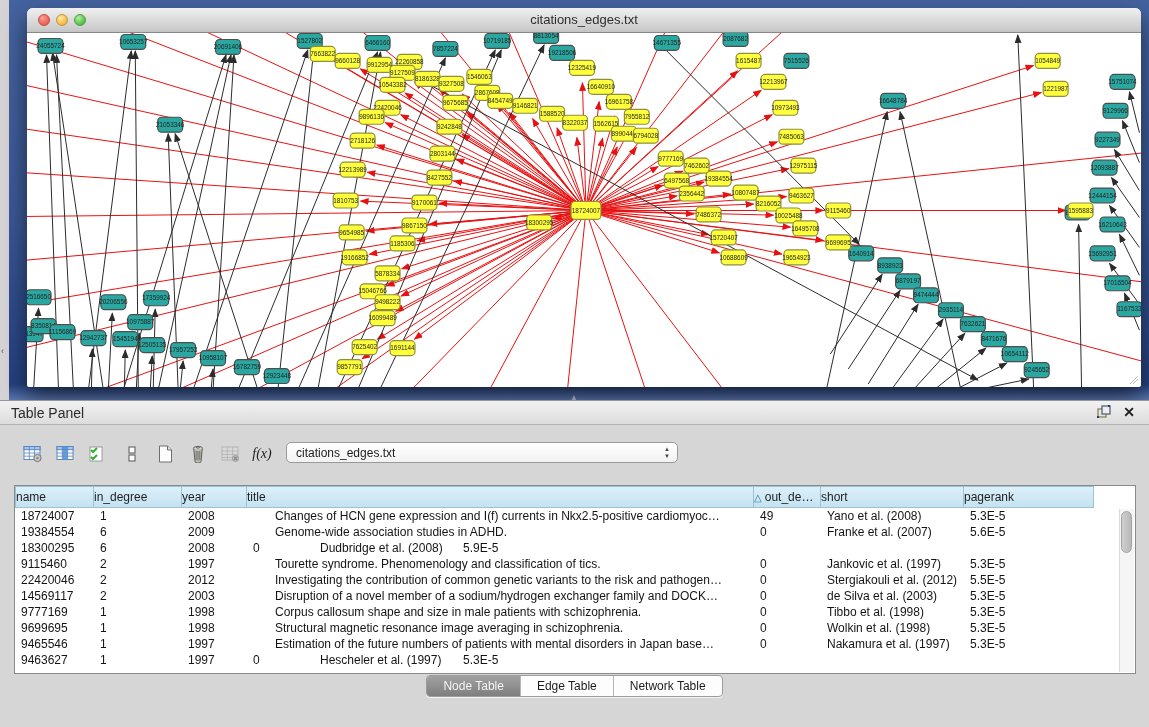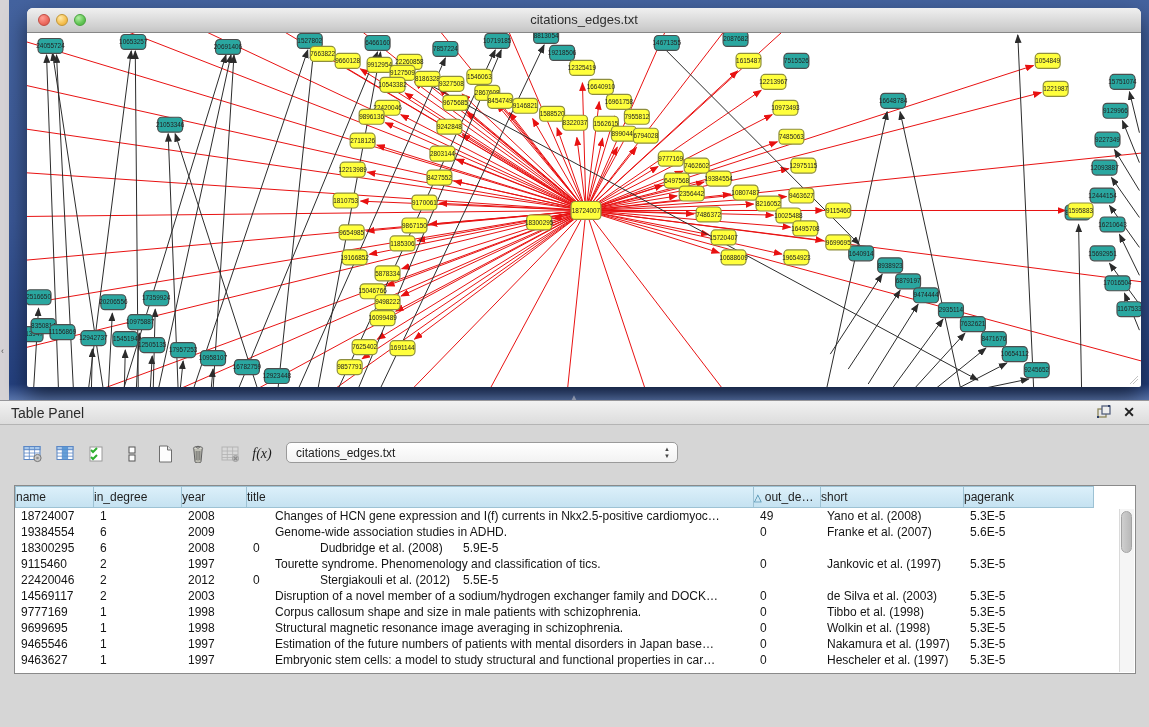--- a/index.html
+++ b/index.html
@@ -810,20 +810,21 @@
           <div class="td" style="width: 65px;">1997</div>
           <div class="td title-col" style="width: 507px;">Tourette syndrome. Phenomenology and classification of tics.</div>
           <div class="td" style="width: 67px;">0</div>
           <div class="td" style="width: 143px;">Jankovic et al. (1997)</div>
           <div class="td" style="width: 130px;">5.3E-5</div>
         </div>
         <div class="tr">
           <div class="td" style="width: 79px;">22420046</div>
           <div class="td" style="width: 88px;">2</div>
           <div class="td" style="width: 65px;">2012</div>
+          <div class="td title-col" style="width: 507px;">Investigating the contribution of common genetic variants to the risk and pathogen…</div>
           <div class="td" style="width: 67px;">0</div>
           <div class="td" style="width: 143px;">Stergiakouli et al. (2012)</div>
           <div class="td" style="width: 130px;">5.5E-5</div>
         </div>
         <div class="tr">
           <div class="td" style="width: 79px;">14569117</div>
           <div class="td" style="width: 88px;">2</div>
           <div class="td" style="width: 65px;">2003</div>
           <div class="td title-col" style="width: 507px;">Disruption of a novel member of a sodium/hydrogen exchanger family and DOCK…</div>
           <div class="td" style="width: 67px;">0</div>
@@ -854,25 +855,31 @@
           <div class="td" style="width: 65px;">1997</div>
           <div class="td title-col" style="width: 507px;">Estimation of the future numbers of patients with mental disorders in Japan base…</div>
           <div class="td" style="width: 67px;">0</div>
           <div class="td" style="width: 143px;">Nakamura et al. (1997)</div>
           <div class="td" style="width: 130px;">5.3E-5</div>
         </div>
         <div class="tr">
           <div class="td" style="width: 79px;">9463627</div>
           <div class="td" style="width: 88px;">1</div>
           <div class="td" style="width: 65px;">1997</div>
-          <div class="td title-col" style="width: 507px;">Embryonic stem cells: a model to study structural and functional properties in car…</div>
           <div class="td" style="width: 67px;">0</div>
           <div class="td" style="width: 143px;">Hescheler et al. (1997)</div>
           <div class="td" style="width: 130px;">5.3E-5</div>
         </div>
       </div>
     <div class="vscroll">
       <div class="vthumb"></div>
     </div>
   </div>
 
+  <div class="tabs">
+    <div class="seg" id="tabseg">
+        <div class="tab active">Node Table</div>
+        <div class="tab">Edge Table</div>
+        <div class="tab">Network Table</div>
+      </div>
+  </div>
 
 </div>
 
 </body></html>

